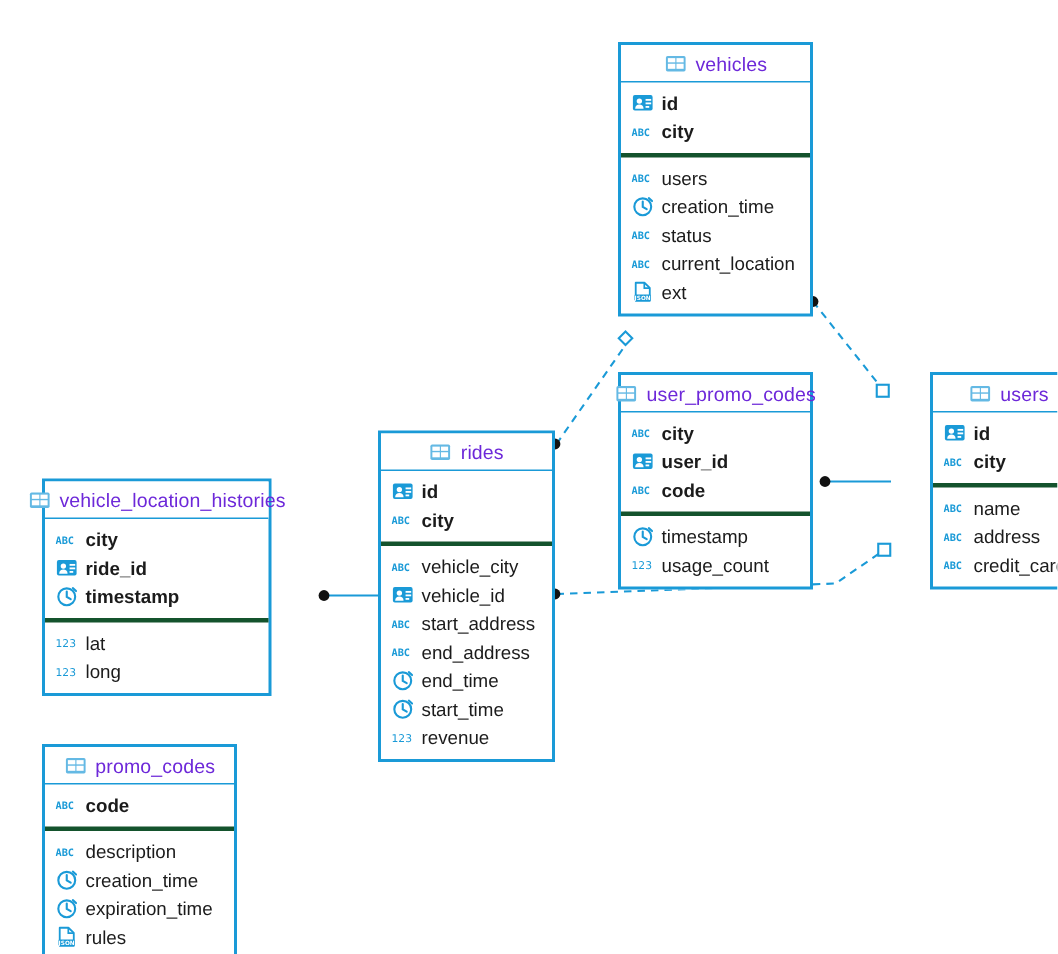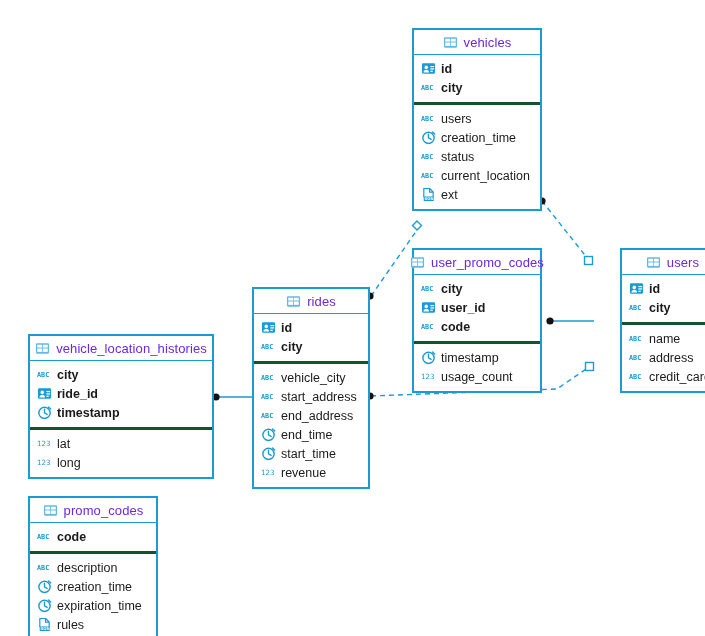--- a/index.html
+++ b/index.html
@@ -366,20 +366,33 @@
         <div class="col-row">
           <span class="ic">
             <svg width="15" height="15" viewBox="0 0 18 14">
               <text x="0" y="10.5" font-family="DejaVu Sans Mono, monospace" font-size="8.2" font-weight="bold" fill="#1a9ad7">ABC</text>
             </svg>
           </span>
           <span class="col-name">vehicle_city</span>
         </div>
         <div class="col-row">
           <span class="ic">
+            <svg width="15" height="15" viewBox="0 0 16 16">
+              <rect x="1" y="2.5" width="14" height="11" rx="1.4" fill="#1a9ad7"></rect>
+              <circle cx="5.6" cy="6.8" r="1.9" fill="#ffffff"></circle>
+              <path d="M2.6 12.2c0-1.9 1.4-2.9 3-2.9s3 1 3 2.9z" fill="#ffffff"></path>
+              <rect x="10" y="5.3" width="4" height="1.3" fill="#ffffff"></rect>
+              <rect x="10" y="7.8" width="4" height="1.3" fill="#ffffff"></rect>
+              <rect x="10" y="10.3" width="2.6" height="1.3" fill="#ffffff"></rect>
+            </svg>
+          </span>
+          <span class="col-name">vehicle_id</span>
+        </div>
+        <div class="col-row">
+          <span class="ic">
             <svg width="15" height="15" viewBox="0 0 18 14">
               <text x="0" y="10.5" font-family="DejaVu Sans Mono, monospace" font-size="8.2" font-weight="bold" fill="#1a9ad7">ABC</text>
             </svg>
           </span>
           <span class="col-name">start_address</span>
         </div>
         <div class="col-row">
           <span class="ic">
             <svg width="15" height="15" viewBox="0 0 18 14">
               <text x="0" y="10.5" font-family="DejaVu Sans Mono, monospace" font-size="8.2" font-weight="bold" fill="#1a9ad7">ABC</text>
@@ -410,21 +423,21 @@
         <div class="col-row">
           <span class="ic">
             <svg width="15" height="15" viewBox="0 0 18 14">
               <text x="0" y="10.5" font-family="DejaVu Sans, sans-serif" font-size="8.6" fill="#1a9ad7">123</text>
             </svg>
           </span>
           <span class="col-name">revenue</span>
         </div>
       </div>
     </div>
-    <div class="table-node" style="left: 28px; top: 334px; width: 186px;">
+    <div class="table-node" style="left: 28px; top: 319px; width: 153px;">
       <div class="tbl-header">
         <span class="ic">
           <svg width="15" height="15" viewBox="0 0 16 16">
             <rect x="1" y="2.5" width="14" height="11" rx="1.2" fill="#64b9e4"></rect>
             <rect x="2.4" y="4" width="5.3" height="3" fill="#ffffff"></rect>
             <rect x="8.5" y="4" width="5.1" height="3" fill="#ffffff"></rect>
             <rect x="2.4" y="8" width="5.3" height="3.6" fill="#ffffff"></rect>
             <rect x="8.5" y="8" width="5.1" height="3.6" fill="#ffffff"></rect>
           </svg>
         </span>

